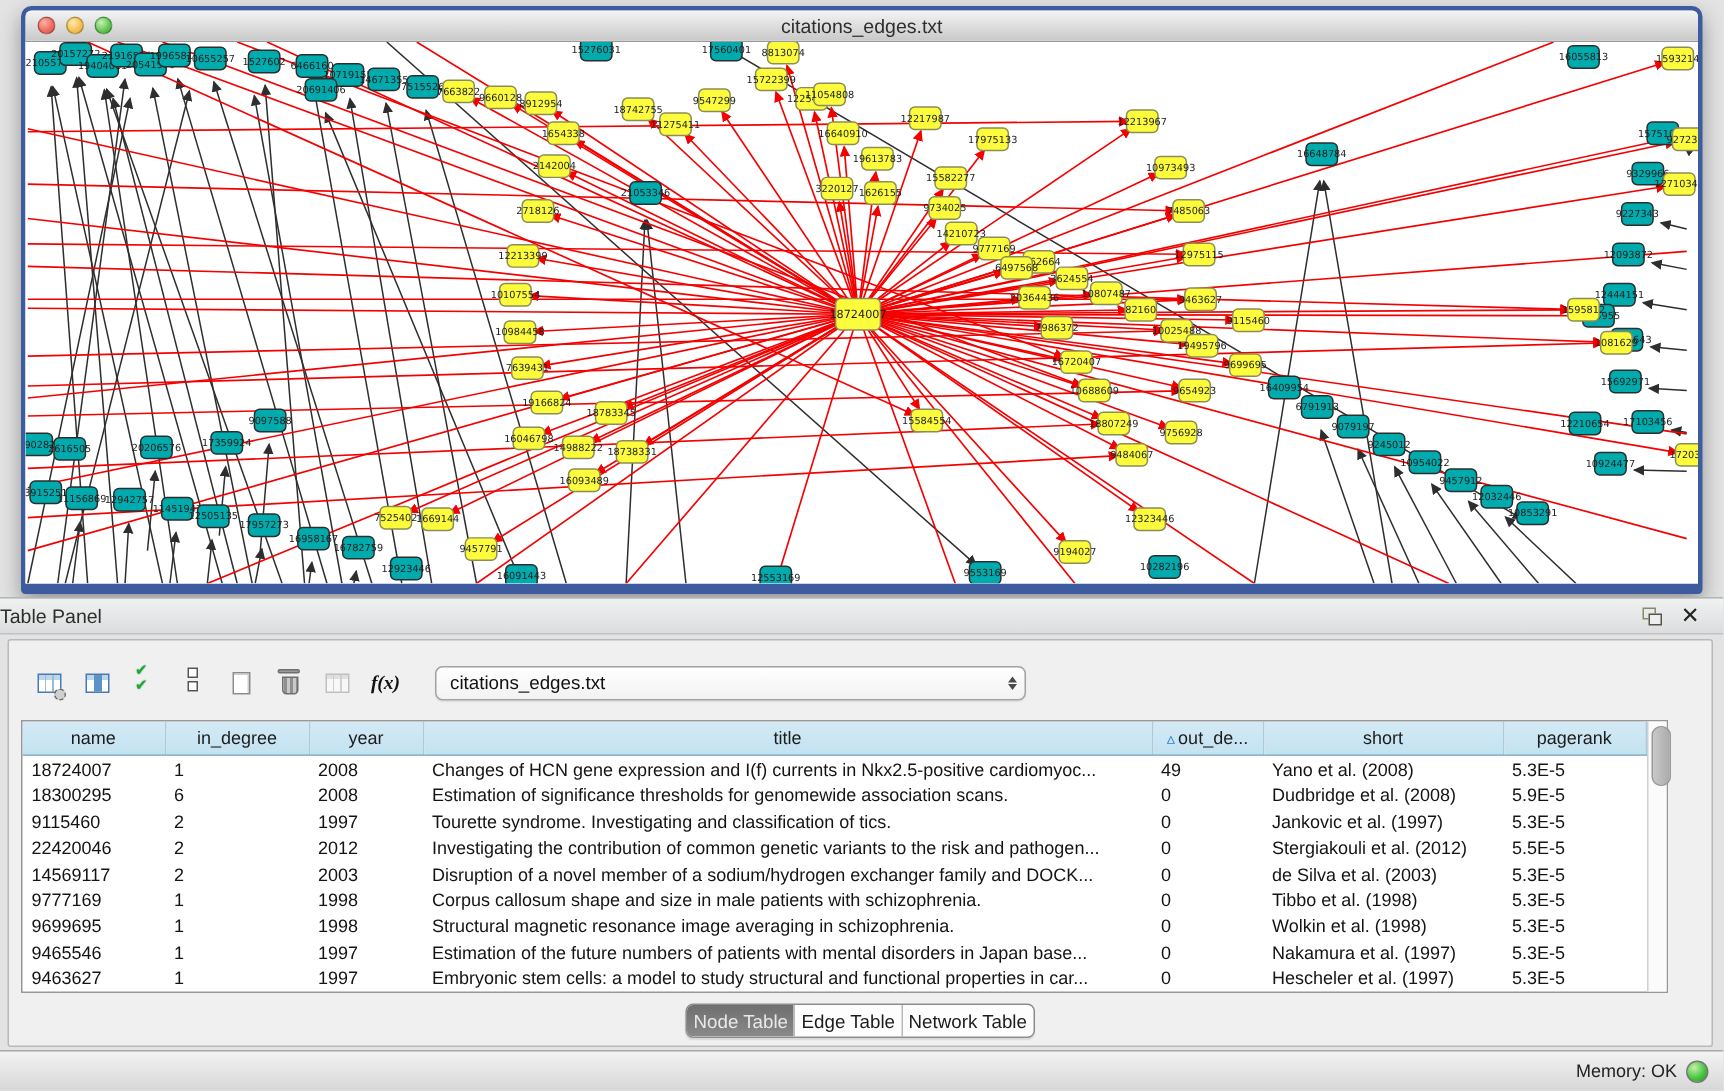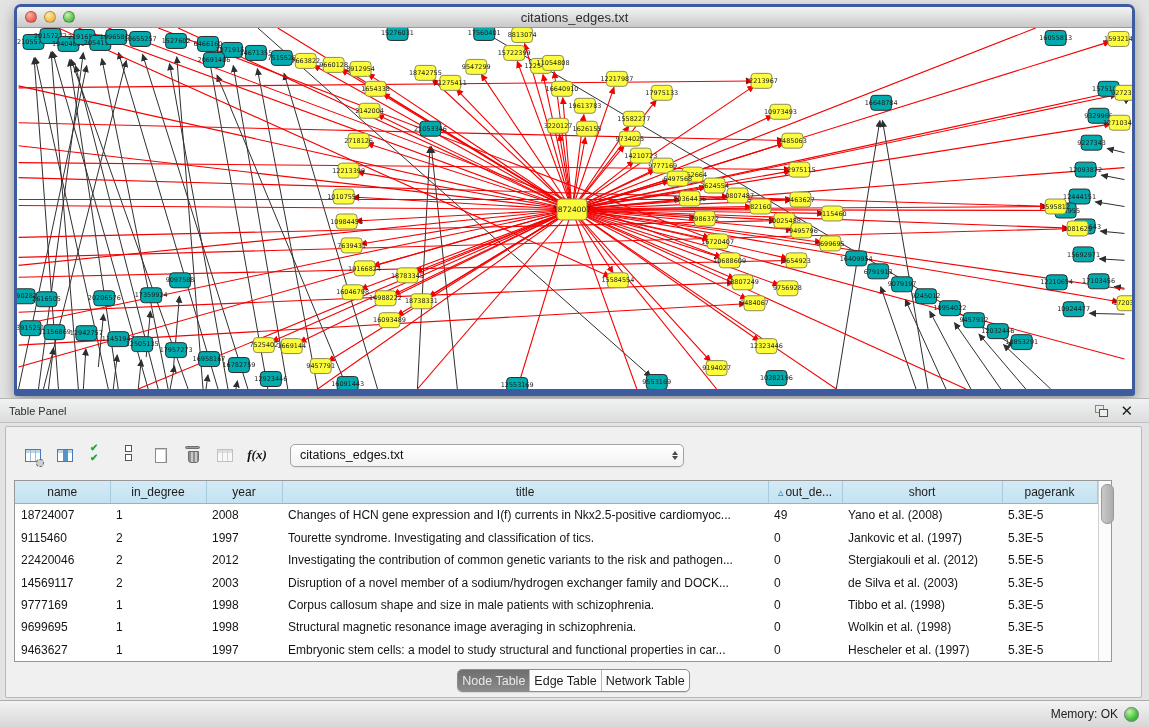--- a/index.html
+++ b/index.html
@@ -40,21 +40,21 @@
   .node-y{fill:#fcfc3c;stroke:#8c8c55;}
   .node-t{fill:#00abad;stroke:#2d2d2d;}
   .node-label{font-size:6.5px;fill:#1c1c1c;font-family:"DejaVu Sans",sans-serif;}
   
   .panel-titlebar{
     position:absolute;left:0;top:398px;width:1149px;height:25px;
     background:linear-gradient(#f0f1f1,#dcddde);
     border-top:1px solid #b5b5b5;border-bottom:1px solid #c2c2c2;
     display:flex;align-items:center;box-sizing:border-box;
   }
-  .panel-title{font-size:11px;color:#2d2d2d;margin-left:9px;}
+  .panel-title{font-size:13px;color:#2d2d2d;margin-left:0;}
   .panel-btns{margin-left:auto;display:flex;align-items:center;gap:12px;margin-right:16px;}
   .float-ic{position:relative;width:13px;height:12px;cursor:pointer;}
   .float-ic::before{content:"";position:absolute;left:0;top:0;width:7px;height:6px;border:1px solid #8a8a66;}
   .float-ic::after{content:"";position:absolute;right:0;bottom:0;width:7px;height:6px;border:1px solid #55554a;background:#eee;}
   .close-ic{font-size:15px;font-weight:bold;color:#222;line-height:12px;cursor:pointer;}
   .panel-body{
     position:absolute;left:5px;top:426px;width:1137px;height:272px;
     background:#f0f0f0;border:1px solid #b9b9b9;border-radius:2px;box-sizing:border-box;
   }
   
@@ -875,20 +875,29 @@
           <tr>
             <td>18724007</td>
             <td>1</td>
             <td>2008</td>
             <td>Changes of HCN gene expression and I(f) currents in Nkx2.5-positive cardiomyoc...</td>
             <td>49</td>
             <td>Yano et al. (2008)</td>
             <td>5.3E-5</td>
           </tr>
           <tr>
+            <td>18300295</td>
+            <td>6</td>
+            <td>2008</td>
+            <td>Estimation of significance thresholds for genomewide association scans.</td>
+            <td>0</td>
+            <td>Dudbridge et al. (2008)</td>
+            <td>5.9E-5</td>
+          </tr>
+          <tr>
             <td>9115460</td>
             <td>2</td>
             <td>1997</td>
             <td>Tourette syndrome. Investigating and classification of tics.</td>
             <td>0</td>
             <td>Jankovic et al. (1997)</td>
             <td>5.3E-5</td>
           </tr>
           <tr>
             <td>22420046</td>
@@ -920,20 +929,29 @@
           <tr>
             <td>9699695</td>
             <td>1</td>
             <td>1998</td>
             <td>Structural magnetic resonance image averaging in schizophrenia.</td>
             <td>0</td>
             <td>Wolkin et al. (1998)</td>
             <td>5.3E-5</td>
           </tr>
           <tr>
+            <td>9465546</td>
+            <td>1</td>
+            <td>1997</td>
+            <td>Estimation of the future numbers of patients with mental disorders in Japan base...</td>
+            <td>0</td>
+            <td>Nakamura et al. (1997)</td>
+            <td>5.3E-5</td>
+          </tr>
+          <tr>
             <td>9463627</td>
             <td>1</td>
             <td>1997</td>
             <td>Embryonic stem cells: a model to study structural and functional properties in car...</td>
             <td>0</td>
             <td>Hescheler et al. (1997)</td>
             <td>5.3E-5</td>
           </tr>
         </tbody>
     </table>

